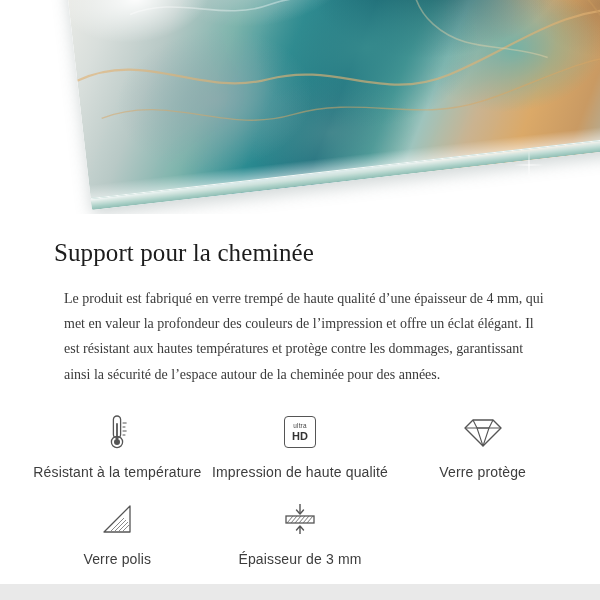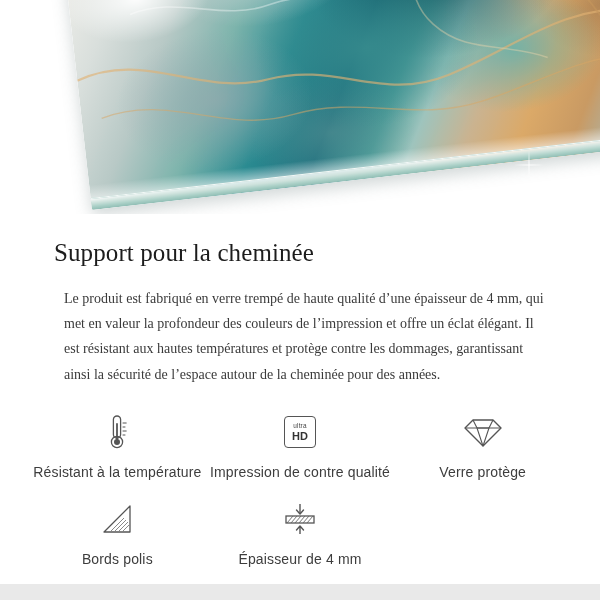--- a/index.html
+++ b/index.html
@@ -248,21 +248,21 @@
       <div class="feature-label">Résistant à la température</div>
     </div>
 
     <div class="feature">
       <div class="feature-icon">
         <div class="hd-badge">
           <span class="t1">ultra</span>
           <span class="t2">HD</span>
         </div>
       </div>
-      <div class="feature-label">Impression de contre qualité</div>
+      <div class="feature-label">Impression de haute qualité</div>
     </div>
 
 
     <div class="feature">
       <div class="feature-icon">
         <svg width="40" height="34" viewBox="0 0 40 34">
           <path d="M10 5 H30 L38 13 L20 31 L2 13 Z" fill="none" stroke="#555" stroke-width="1.4" stroke-linejoin="round"></path>
           <path d="M2 13 H38" stroke="#555" stroke-width="1.1"></path>
           <path d="M10 5 L14 13 L20 31" fill="none" stroke="#555" stroke-width="1.1"></path>
           <path d="M30 5 L26 13 L20 31" fill="none" stroke="#555" stroke-width="1.1"></path>
@@ -275,38 +275,38 @@
     <div class="feature">
       <div class="feature-icon">
         <svg width="34" height="34" viewBox="0 0 34 34">
           <path d="M4 30 L30 4 L30 30 Z" fill="none" stroke="#555" stroke-width="1.3" stroke-linejoin="round"></path>
           <line x1="11" y1="29" x2="24" y2="16" stroke="#888" stroke-width="1"></line>
           <line x1="15" y1="29" x2="26" y2="18" stroke="#888" stroke-width="1"></line>
           <line x1="19" y1="29" x2="28" y2="20" stroke="#888" stroke-width="1"></line>
           <line x1="23" y1="29" x2="29" y2="23" stroke="#888" stroke-width="1"></line>
         </svg>
       </div>
-      <div class="feature-label">Bords polis</div>
+      <div class="feature-label">Verre polis</div>
     </div>
 
     <div class="feature">
       <div class="feature-icon">
         <svg width="40" height="34" viewBox="0 0 40 34">
           <line x1="20" y1="2" x2="20" y2="11" stroke="#555" stroke-width="1.4"></line>
           <path d="M16.5 8 L20 12 L23.5 8" fill="none" stroke="#555" stroke-width="1.4" stroke-linecap="round" stroke-linejoin="round"></path>
           <rect x="6" y="14" width="28" height="7" fill="none" stroke="#555" stroke-width="1.3"></rect>
           <line x1="7" y1="21" x2="13" y2="14" stroke="#666" stroke-width="0.9"></line>
           <line x1="11" y1="21" x2="17" y2="14" stroke="#666" stroke-width="0.9"></line>
           <line x1="15" y1="21" x2="21" y2="14" stroke="#666" stroke-width="0.9"></line>
           <line x1="19" y1="21" x2="25" y2="14" stroke="#666" stroke-width="0.9"></line>
           <line x1="23" y1="21" x2="29" y2="14" stroke="#666" stroke-width="0.9"></line>
           <line x1="27" y1="21" x2="33" y2="14" stroke="#666" stroke-width="0.9"></line>
           <line x1="20" y1="24" x2="20" y2="32" stroke="#555" stroke-width="1.4"></line>
           <path d="M16.5 28 L20 24 L23.5 28" fill="none" stroke="#555" stroke-width="1.4" stroke-linecap="round" stroke-linejoin="round"></path>
         </svg>
       </div>
-      <div class="feature-label">Épaisseur de 4 mm</div>
+      <div class="feature-label">Épaisseur de 3 mm</div>
     </div>
 
   </div>
 
   <div class="bottom-bar"></div>
 </div>
 
 </body></html>

